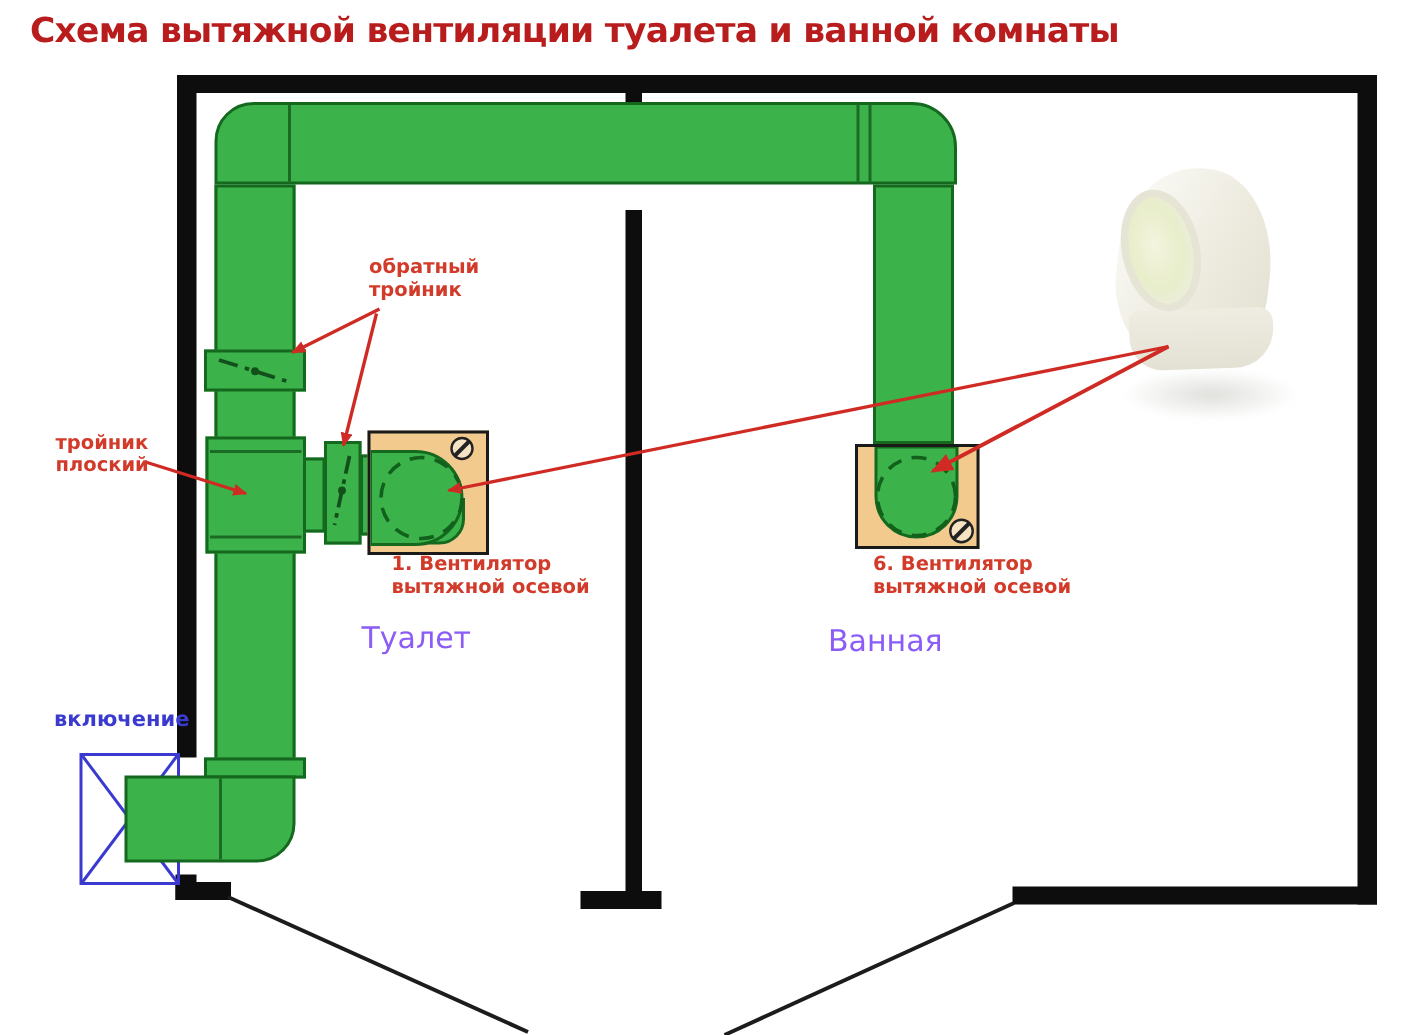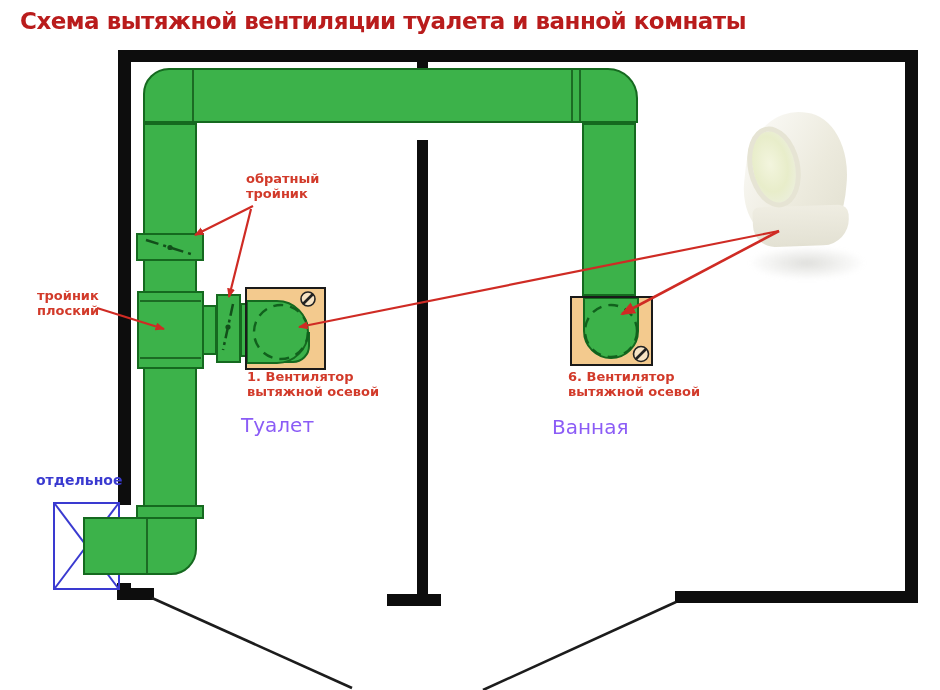--- a/index.html
+++ b/index.html
@@ -5,21 +5,21 @@
   html,body{margin:0;padding:0;background:#ffffff;}
   .canvas{position:relative;width:940px;height:690px;background:#ffffff;overflow:hidden;
           font-family:"DejaVu Sans",sans-serif;}
   .abs{position:absolute;}
 
   
   .title{left:20px;top:8px;font-size:23px;font-weight:bold;color:#b91c1c;letter-spacing:-0.5px;z-index:7;}
   .red-label{color:#d23a2a;font-size:13px;font-weight:bold;line-height:1.12;z-index:7;}
   .room-label{color:#8b5cf6;font-size:20px;z-index:7;}
   .blue-label{color:#3a3ad0;font-size:14px;font-weight:bold;z-index:7;}
-  .lbl-line{display:block;}
+  .lbl-line{display:block;margin-left:14px;}
 
   
   .wall{background:#0d0d0d;z-index:1;}
 
   
   .pipe{background:#3cb24a;border:2px solid #15691f;box-sizing:border-box;z-index:2;}
   .joint{background:#1c6b24;z-index:3;}
 
   
   .fanbox{background:#f3ca8e;border:2px solid #1a1a1a;box-sizing:border-box;z-index:2;}
@@ -154,15 +154,15 @@
     <span class="lbl-line">вытяжной осевой</span>
   </div>
 
   <div class="abs red-label" style="left:568px;top:370px;width:280px;">
     <span class="lbl-line">6. Вентилятор</span>
     <span class="lbl-line">вытяжной осевой</span>
   </div>
 
   <div class="abs room-label" style="left:241px;top:413px;">Туалет</div>
   <div class="abs room-label" style="left:552px;top:415px;">Ванная</div>
-  <div class="abs blue-label" style="left:36px;top:472px;">отдельное</div>
+  <div class="abs blue-label" style="left:36px;top:472px;">включение</div>
 
 </div>
 
 </body></html>

